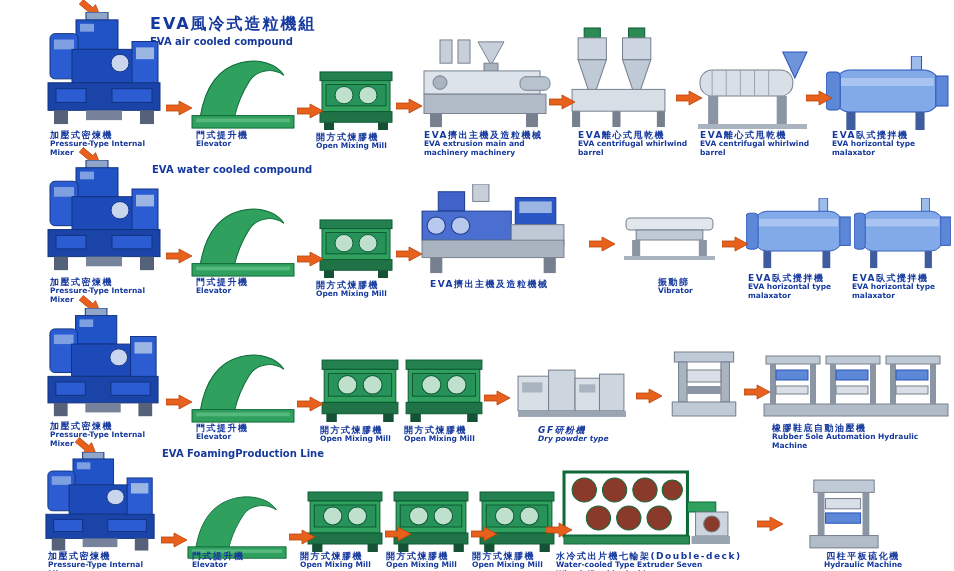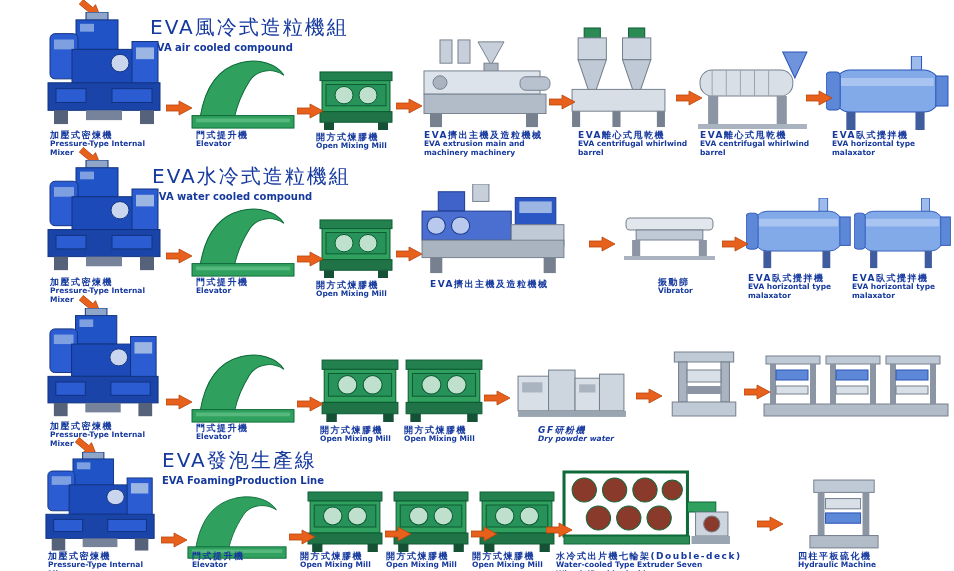--- a/index.html
+++ b/index.html
@@ -4,21 +4,21 @@
 <style>
   html,body{margin:0;padding:0;background:#ffffff;}
   #canvas{
     position:relative;width:954px;height:571px;background:#ffffff;
     font-family:"DejaVu Sans","Liberation Sans",sans-serif;
     overflow:hidden;
   }
   .machine{position:absolute;}
   .machine svg{width:100%;height:100%;display:block;}
   .row-title{position:absolute;color:#16399e;}
-  .t-cn{font-size:20px;font-weight:normal;letter-spacing:2px;white-space:nowrap;}
+  .t-cn{font-size:16px;font-weight:bold;letter-spacing:2px;white-space:nowrap;}
   .t-en{font-size:10px;font-weight:bold;margin-top:1px;white-space:nowrap;}
   .mlabel{position:absolute;color:#16399e;line-height:1.15;}
   .m-cn{font-size:9px;font-weight:bold;letter-spacing:1.5px;white-space:nowrap;}
   .m-en{font-size:7.5px;font-weight:bold;}
   .arrow{position:absolute;width:26px;height:16px;}
   .arrow svg{width:100%;height:100%;display:block;}
   .arrow.start{transform:rotate(40deg);}
 </style>
 </head>
 <body>
@@ -176,21 +176,20 @@
       <svg viewBox="0 0 26 16">
         <polygon points="0,5 13,5 13,1 26,8 13,15 13,11 0,11" fill="#e8611c" stroke="#b8440e" stroke-width="0.8"></polygon>
       </svg>
     </div>
     <div class="arrow" style="left: 806px; top: 90px;">
       <svg viewBox="0 0 26 16">
         <polygon points="0,5 13,5 13,1 26,8 13,15 13,11 0,11" fill="#e8611c" stroke="#b8440e" stroke-width="0.8"></polygon>
       </svg>
     </div>
     <div class="row-title" style="left: 152px; top: 163px;">
-      <div class="t-cn">EVA水冷式造粒機組</div>
       <div class="t-en">EVA water cooled compound</div>
     </div>
     <div class="arrow start" style="left: 78px; top: 150px;">
       <svg viewBox="0 0 26 16">
         <polygon points="0,5 13,5 13,1 26,8 13,15 13,11 0,11" fill="#e8611c" stroke="#b8440e" stroke-width="0.8"></polygon>
       </svg>
     </div>
     <div class="machine" style="left: 46px; top: 160px; width: 118px; height: 114px;">
       <svg viewBox="0 0 118 118" preserveAspectRatio="none">
         <rect x="40" y="0" width="22" height="10" fill="#8fa6c8" stroke="#11327f"></rect>
@@ -404,21 +403,21 @@
         <rect x="32" y="4" width="26" height="40" fill="#cdd5de" stroke="#76808e"></rect>
         <rect x="58" y="12" width="24" height="32" fill="#d9dfe7" stroke="#76808e"></rect>
         <rect x="82" y="8" width="24" height="36" fill="#cdd5de" stroke="#76808e"></rect>
         <rect x="6" y="16" width="20" height="10" fill="#aab4c0"></rect>
         <rect x="62" y="18" width="16" height="8" fill="#aab4c0"></rect>
         <rect x="2" y="44" width="106" height="6" fill="#9aa5b2"></rect>
       </svg>
     </div>
     <div class="mlabel" style="left: 538px; top: 425px; width: 92px; font-style: italic;">
       <div class="m-cn">GF研粉機</div>
-      <div class="m-en">Dry powder water</div>
+      <div class="m-en">Dry powder type</div>
     </div>
     <div class="machine" style="left: 668px; top: 350px; width: 72px; height: 70px;">
       <svg viewBox="0 0 68 70" preserveAspectRatio="none">
         <rect x="6" y="2" width="56" height="10" fill="#c0cad6" stroke="#76808e"></rect>
         <rect x="10" y="12" width="8" height="40" fill="#aab4c0" stroke="#76808e"></rect>
         <rect x="50" y="12" width="8" height="40" fill="#aab4c0" stroke="#76808e"></rect>
         <rect x="18" y="20" width="32" height="12" fill="#d9dfe7" stroke="#76808e"></rect>
         <rect x="18" y="36" width="32" height="8" fill="#8b95a3"></rect>
         <rect x="4" y="52" width="60" height="14" fill="#c0cad6" stroke="#76808e"></rect>
       </svg>
@@ -436,20 +435,24 @@
         <rect x="108" y="12" width="6" height="40" fill="#8b95a3"></rect>
         <rect x="74" y="18" width="32" height="10" fill="#5d88d8" stroke="#2a55b8"></rect>
         <rect x="74" y="34" width="32" height="8" fill="#d9dfe7" stroke="#76808e"></rect>
         <rect x="124" y="4" width="54" height="8" fill="#c0cad6" stroke="#76808e"></rect>
         <rect x="128" y="12" width="6" height="40" fill="#8b95a3"></rect>
         <rect x="168" y="12" width="6" height="40" fill="#8b95a3"></rect>
         <rect x="134" y="18" width="32" height="10" fill="#5d88d8" stroke="#2a55b8"></rect>
         <rect x="134" y="34" width="32" height="8" fill="#d9dfe7" stroke="#76808e"></rect>
       </svg>
     </div>
+    <div class="mlabel" style="left: 772px; top: 423px; width: 170px;">
+      <div class="m-cn">橡膠鞋底自動油壓機</div>
+      <div class="m-en">Rubber Sole Automation Hydraulic Machine</div>
+    </div>
     <div class="arrow" style="left: 166px; top: 394px;">
       <svg viewBox="0 0 26 16">
         <polygon points="0,5 13,5 13,1 26,8 13,15 13,11 0,11" fill="#e8611c" stroke="#b8440e" stroke-width="0.8"></polygon>
       </svg>
     </div>
     <div class="arrow" style="left: 297px; top: 396px;">
       <svg viewBox="0 0 26 16">
         <polygon points="0,5 13,5 13,1 26,8 13,15 13,11 0,11" fill="#e8611c" stroke="#b8440e" stroke-width="0.8"></polygon>
       </svg>
     </div>
@@ -462,21 +465,20 @@
       <svg viewBox="0 0 26 16">
         <polygon points="0,5 13,5 13,1 26,8 13,15 13,11 0,11" fill="#e8611c" stroke="#b8440e" stroke-width="0.8"></polygon>
       </svg>
     </div>
     <div class="arrow" style="left: 744px; top: 384px;">
       <svg viewBox="0 0 26 16">
         <polygon points="0,5 13,5 13,1 26,8 13,15 13,11 0,11" fill="#e8611c" stroke="#b8440e" stroke-width="0.8"></polygon>
       </svg>
     </div>
     <div class="row-title" style="left: 162px; top: 447px;">
-      <div class="t-cn">EVA發泡生產線</div>
       <div class="t-en">EVA FoamingProduction Line</div>
     </div>
     <div class="arrow start" style="left: 74px; top: 440px;">
       <svg viewBox="0 0 26 16">
         <polygon points="0,5 13,5 13,1 26,8 13,15 13,11 0,11" fill="#e8611c" stroke="#b8440e" stroke-width="0.8"></polygon>
       </svg>
     </div>
     <div class="machine" style="left: 44px; top: 452px; width: 114px; height: 102px;">
       <svg viewBox="0 0 118 118" preserveAspectRatio="none">
         <rect x="40" y="0" width="22" height="10" fill="#8fa6c8" stroke="#11327f"></rect>
@@ -583,21 +585,21 @@
     <div class="machine" style="left: 806px; top: 478px; width: 76px; height: 74px;">
       <svg viewBox="0 0 78 72" preserveAspectRatio="none">
         <rect x="8" y="2" width="62" height="12" fill="#c0cad6" stroke="#76808e"></rect>
         <rect x="12" y="14" width="7" height="42" fill="#8b95a3"></rect>
         <rect x="58" y="14" width="7" height="42" fill="#8b95a3"></rect>
         <rect x="20" y="20" width="36" height="10" fill="#d9dfe7" stroke="#76808e"></rect>
         <rect x="20" y="34" width="36" height="10" fill="#5d88d8" stroke="#2a55b8"></rect>
         <rect x="4" y="56" width="70" height="12" fill="#b2bcc8" stroke="#76808e"></rect>
       </svg>
     </div>
-    <div class="mlabel" style="left: 798px; top: 551px; width: 130px;">
+    <div class="mlabel" style="left: 798px; top: 551px; width: 130px; text-align: center;">
       <div class="m-cn">四柱平板硫化機</div>
       <div class="m-en">Hydraulic Machine</div>
     </div>
     <div class="arrow" style="left: 161px; top: 532px;">
       <svg viewBox="0 0 26 16">
         <polygon points="0,5 13,5 13,1 26,8 13,15 13,11 0,11" fill="#e8611c" stroke="#b8440e" stroke-width="0.8"></polygon>
       </svg>
     </div>
     <div class="arrow" style="left: 289px; top: 529px;">
       <svg viewBox="0 0 26 16">

